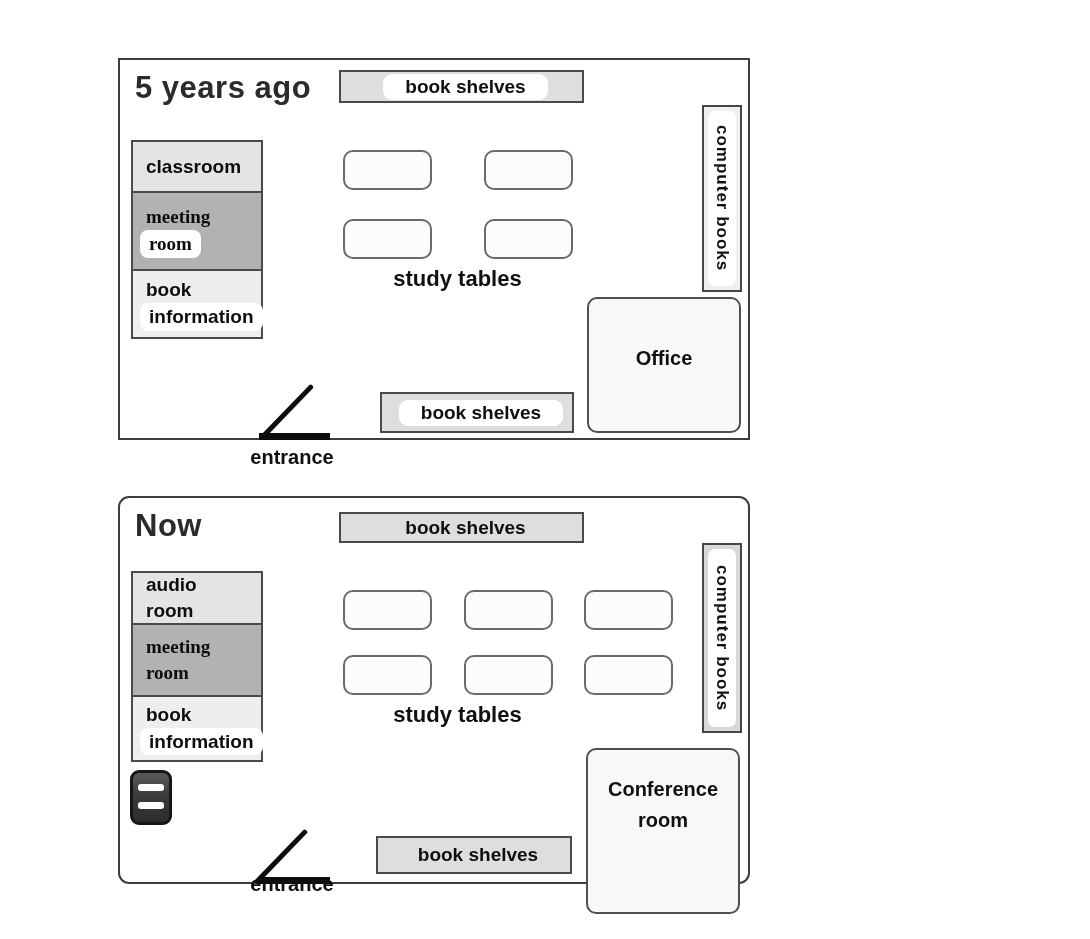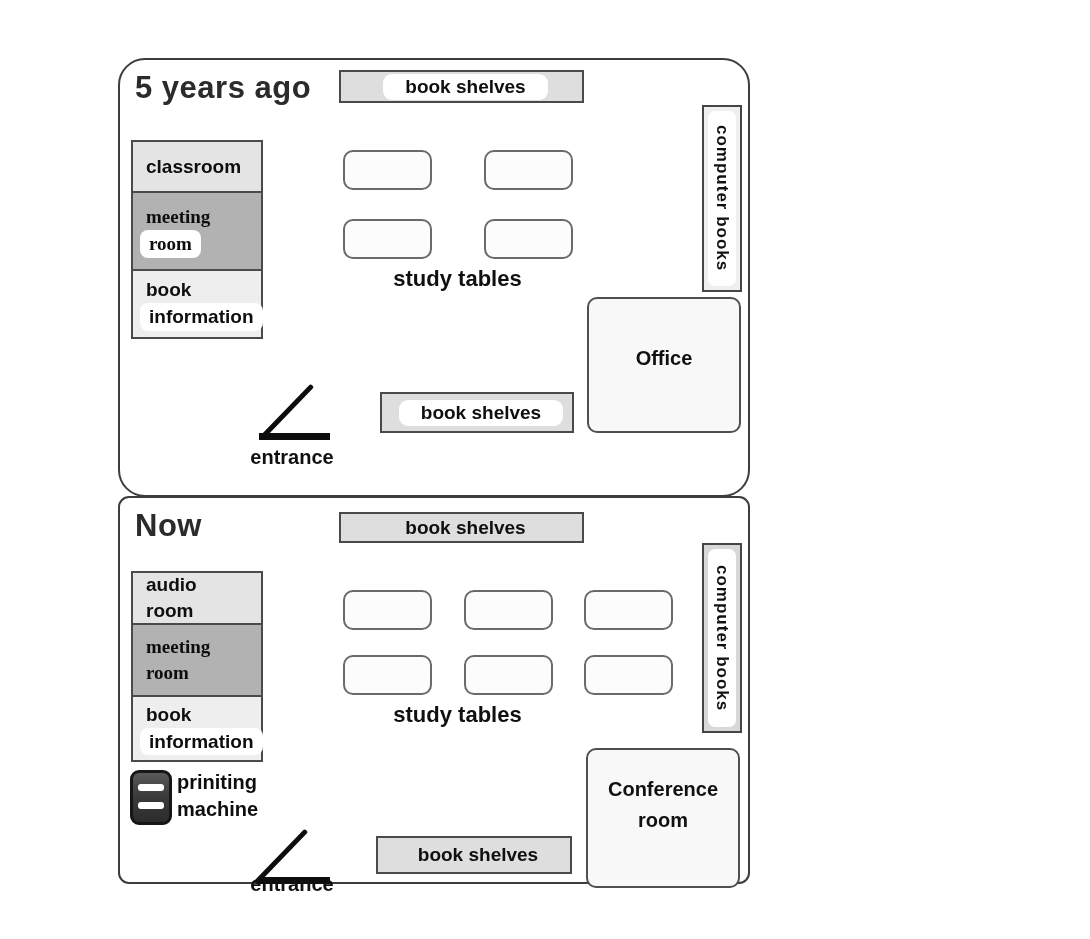--- a/index.html
+++ b/index.html
@@ -1,21 +1,21 @@
 <!DOCTYPE html>
 <html><head>
 <meta charset="utf-8">
 <style>
   * { margin:0; padding:0; box-sizing:border-box; }
   html,body { background:#ffffff; }
   body { font-family:"Liberation Sans", sans-serif; color:#141414; }
   #canvas { position:relative; width:1090px; height:939px; background:#ffffff; overflow:hidden; }
 
   .panel { position:absolute; left:118px; width:632px; background:#ffffff; border:2px solid #3d3d3d; }
-  #panel-past { top:58px; height:439px;border-radius:27px; }
+  #panel-past { top:58px; height:382px; }
   #panel-now  { top:496px; height:388px;border-radius:11px; }
 
   .panel-title { position:absolute; left:15px; top:10px; font-size:31px; font-weight:600; color:#2b2b2b; letter-spacing:0.5px; }
 
   .shelf { position:absolute; background:#dedede; border:2px solid #4a4a4a; display:flex; align-items:center; justify-content:center; font-weight:700; font-size:19px; color:#0f0f0f; white-space:nowrap;padding-left:8px; }
   .pill { background:#ffffff; border-radius:9px; padding:2px 22px; display:inline-block; }
   .room-pill { background:#ffffff; border-radius:8px; padding:1px 9px; display:inline-block; margin-left:-6px; }
 
   .vbar { position:absolute; width:40px; border:2px solid #454545; display:flex; align-items:center; justify-content:center; }
   .vbar.light-fill { background:#efefef; }
@@ -122,34 +122,30 @@
       <div class="room lighter" style="height:63px;">
         <div>book</div>
         <div><span class="room-pill">information</span></div>
       </div>
     </div>
 
     <div class="printer-icon">
       <div class="bar"></div>
       <div class="bar"></div>
     </div>
-    <div class="printer-label">
-      <div>priniting</div>
-      <div>machine</div>
-    </div>
 
     <div class="table" style="left:223px; top:92px;"></div>
     <div class="table" style="left:344px; top:92px;"></div>
     <div class="table" style="left:464px; top:92px;"></div>
     <div class="table" style="left:223px; top:157px;"></div>
     <div class="table" style="left:344px; top:157px;"></div>
     <div class="table" style="left:464px; top:157px;"></div>
     <div class="tables-label" style="left:205px; top:204px; width:265px;">study tables</div>
 
-    <div class="big-room conference" style="left:466px; top:250px; width:154px; height:140px;">
+    <div class="big-room conference" style="left:466px; top:250px; width:154px; height:166px;">
       <div>Conference</div>
       <div>room</div>
     </div>
 
     <div class="shelf" style="left:256px; top:338px; width:196px; height:38px;">
       <span>book shelves</span>
     </div>
 
     <div class="door-bar" style="left:139px; top:379px;"></div>
     <div class="door-swing" style="left:135px; top:381px;"></div>

